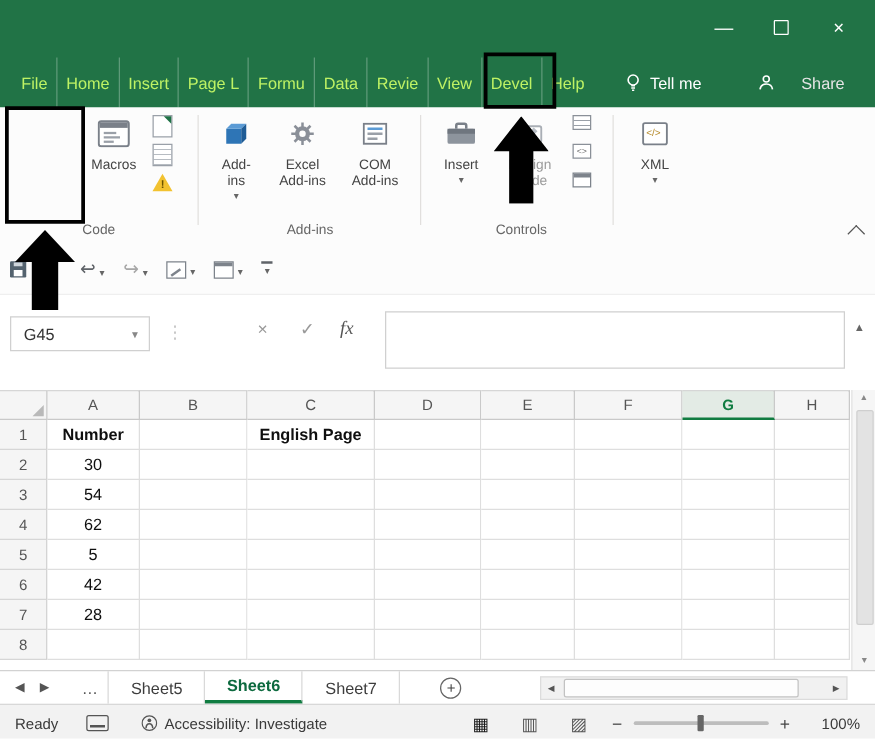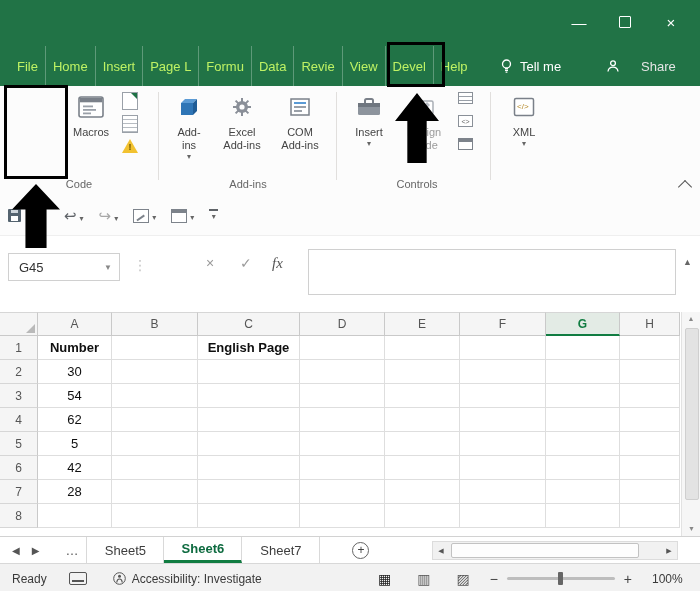--- a/index.html
+++ b/index.html
@@ -108,21 +108,21 @@
   .kbd{width:16px;height:11px;border:1px solid #555;border-radius:2px;position:relative;margin-left:22px;}
   .kbd::after{content:"";position:absolute;left:2px;right:2px;bottom:2px;height:2px;background:#555;}
   .sb-acc{display:flex;align-items:center;gap:6px;margin-left:26px;}
   .sb-right{margin-left:auto;display:flex;align-items:center;gap:20px;padding-right:12px;}
   .vicons{display:flex;align-items:center;gap:26px;font-size:14px;color:#555;}
   .vicons .active{color:#1a1a1a;}
   .zoom{display:flex;align-items:center;gap:9px;}
   .zsign{font-size:14px;color:#444;}
   .ztrack{width:108px;height:3px;background:#bdbdbd;border-radius:2px;position:relative;}
   .zthumb{position:absolute;left:51px;top:-5px;width:5px;height:13px;background:#666;border-radius:1px;}
-  .zlevel{width:36px;text-align:left;}
+  .zlevel{width:36px;text-align:right;}
 
   
   .annot-box{position:absolute;border:3px solid #000;box-sizing:border-box;z-index:60;pointer-events:none;}
   #boxDevel{left:387px;top:42px;width:58px;height:45px;}
   #boxVB{left:4px;top:85px;width:64px;height:94px;}
   .annot-arrow{position:absolute;background:#000;z-index:60;pointer-events:none;
      clip-path:polygon(50% 0,100% 40%,72% 40%,72% 100%,28% 100%,28% 40%,0 40%);}
   #arrowDevel{left:395px;top:93px;width:44px;height:70px;}
   #arrowVB{left:12px;top:184px;width:48px;height:64px;}
 </style>

